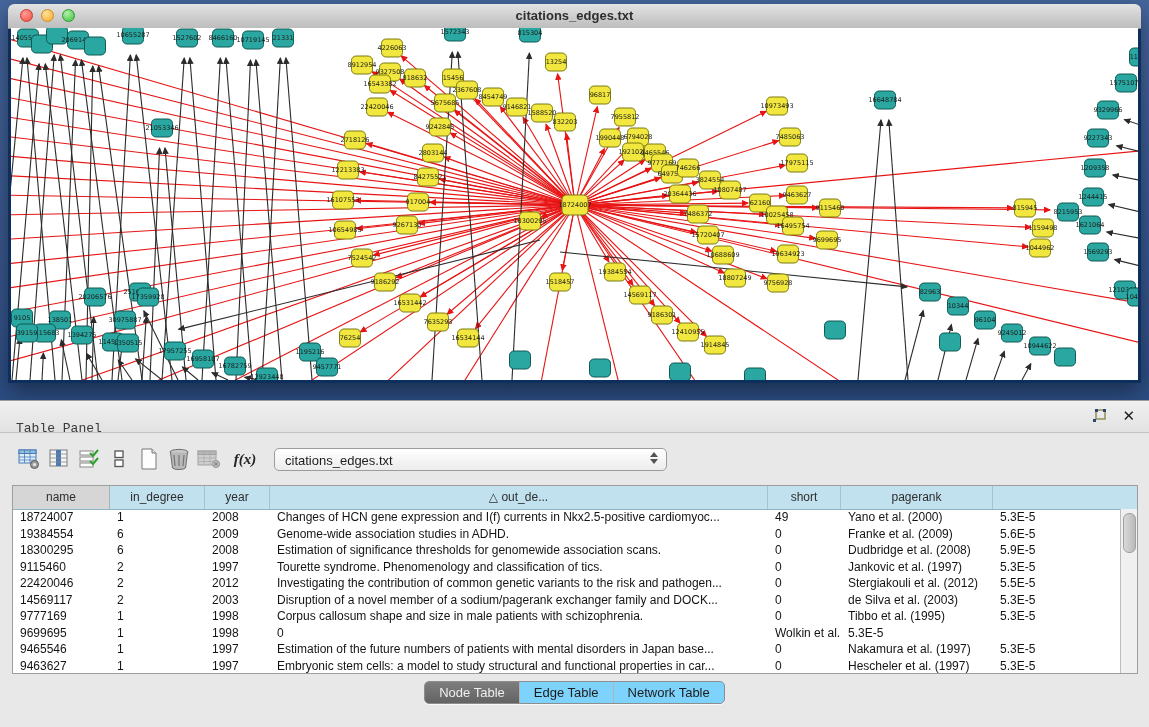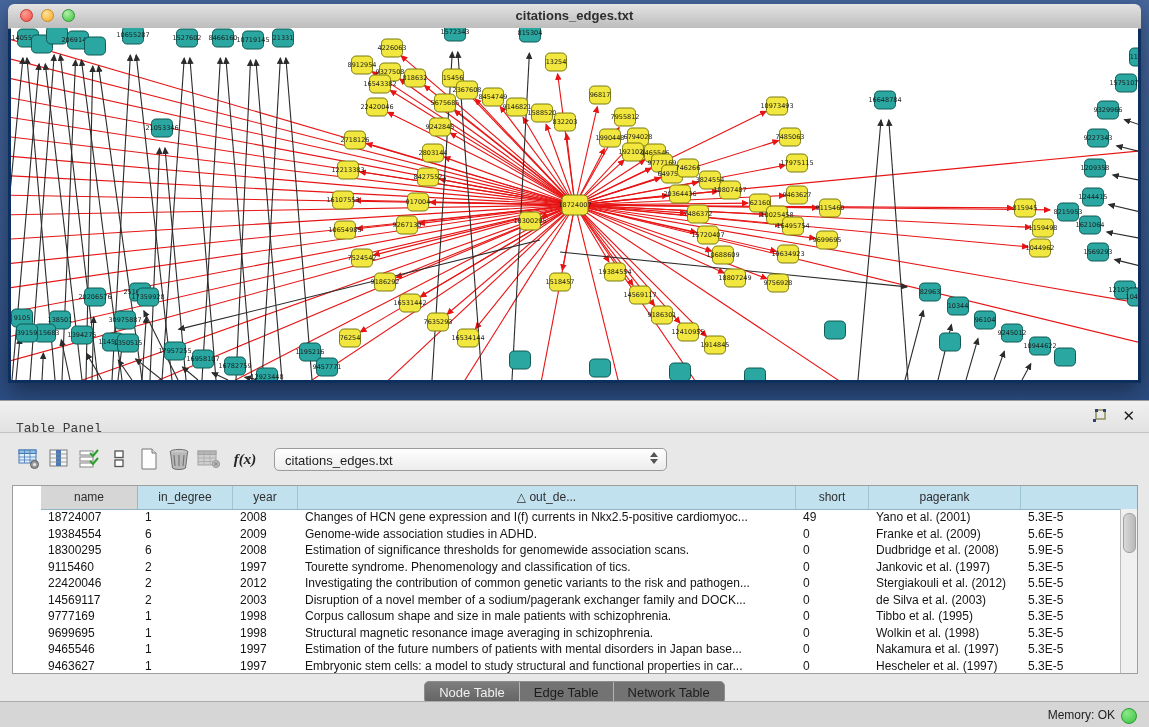--- a/index.html
+++ b/index.html
@@ -43,35 +43,35 @@
   .combo{margin-left:14px;width:393px;height:23px;border:1px solid #9c9c9c;border-radius:5px;
     background:linear-gradient(180deg,#ffffff,#ececec);position:relative;
     font-size:13px;color:#1d1d1d;line-height:23px;padding-left:10px;box-sizing:border-box;}
   .combo-arrows{position:absolute;right:8px;top:3px;display:flex;flex-direction:column;gap:2px;}
   .combo-arrows i{display:block;width:0;height:0;border-left:4px solid transparent;border-right:4px solid transparent;}
   .combo-arrows .up{border-bottom:5px solid #555;}
   .combo-arrows .dn{border-top:5px solid #555;}
   
   .tbl{position:absolute;left:12px;top:84px;width:1126px;height:189px;background:#fff;
     border:1px solid #9e9e9e;box-sizing:border-box;overflow:hidden;}
-  .thead,.trow{display:grid;grid-template-columns:97px 95px 65px 498px 73px 152px 128px;margin-left:28px;}
+  .thead,.trow{display:grid;grid-template-columns:97px 95px 65px 498px 73px 152px 128px;}
   .thead{height:23px;line-height:23px;font-size:12px;color:#2e2e2e;text-align:center;
     background:#c2e1ef;border-bottom:1px solid #8fb5c6;}
   .th{border-right:1px solid #9fc4d4;overflow:hidden;white-space:nowrap;}
   .th.gray{background:#d6d6d6;border-right:1px solid #b0b0b0;}
   .tbody{position:absolute;left:0;top:23px;right:16px;bottom:0;overflow:hidden;}
   .trow{height:16.5px;line-height:16.5px;font-size:12px;color:#141414;}
   .td{padding-left:7px;overflow:hidden;white-space:nowrap;}
   .vscroll{position:absolute;right:0;top:23px;width:16px;bottom:0;background:#f0f0f0;border-left:1px solid #bcbcbc;}
   .vthumb{position:absolute;left:2px;top:4px;width:11px;height:38px;border-radius:6px;
     background:linear-gradient(90deg,#d9d9d9,#b9b9b9);border:1px solid #a0a0a0;}
   
   .tabs{position:absolute;left:0;right:0;top:280px;display:flex;justify-content:center;}
   .seg{display:flex;border:1px solid #8d8d8d;border-radius:5px;overflow:hidden;
-    background:#737373;box-shadow:0 1px 0 rgba(255,255,255,.7);}
+    background:#7dd3fc;box-shadow:0 1px 0 rgba(255,255,255,.7);}
   .seg .tab{padding:0 14px;height:21px;line-height:21px;font-size:13px;color:#1c1c1c;border-right:1px solid #b3b3b3;}
   .seg .tab:last-child{border-right:none;}
   .seg .tab.active{background:linear-gradient(180deg,#7d7d7d,#636363);color:#efefef;}
   
   .statusbar{position:absolute;left:0;right:0;bottom:0;height:26px;background:#d6d6d6;
     border-top:1px solid #ababab;}
   .mem{position:absolute;right:34px;top:0;height:26px;line-height:26px;font-size:12px;color:#222;}
   .memdot{position:absolute;right:12px;top:6px;width:14px;height:14px;border-radius:50%;
     background:radial-gradient(circle at 35% 30%,#8ae98a,#3cc23c);border:1px solid #2f9b2f;}
 </style>
@@ -578,21 +578,21 @@
       <div class="th">short</div>
       <div class="th">pagerank</div>
     </div>
     <div class="tbody" id="tbody">
         <div class="trow">
           <div class="td">18724007</div>
           <div class="td">1</div>
           <div class="td">2008</div>
           <div class="td">Changes of HCN gene expression and I(f) currents in Nkx2.5-positive cardiomyoc...</div>
           <div class="td">49</div>
-          <div class="td">Yano et al. (2001)</div>
+          <div class="td">Yano et al. (2000)</div>
           <div class="td">5.3E-5</div>
         </div>
         <div class="trow">
           <div class="td">19384554</div>
           <div class="td">6</div>
           <div class="td">2009</div>
           <div class="td">Genome-wide association studies in ADHD.</div>
           <div class="td">0</div>
           <div class="td">Franke et al. (2009)</div>
           <div class="td">5.6E-5</div>
@@ -639,21 +639,20 @@
           <div class="td">1998</div>
           <div class="td">Corpus callosum shape and size in male patients with schizophrenia.</div>
           <div class="td">0</div>
           <div class="td">Tibbo et al. (1995)</div>
           <div class="td">5.3E-5</div>
         </div>
         <div class="trow">
           <div class="td">9699695</div>
           <div class="td">1</div>
           <div class="td">1998</div>
-          <div class="td">Structural magnetic resonance image averaging in schizophrenia.</div>
           <div class="td">0</div>
           <div class="td">Wolkin et al. (1998)</div>
           <div class="td">5.3E-5</div>
         </div>
         <div class="trow">
           <div class="td">9465546</div>
           <div class="td">1</div>
           <div class="td">1997</div>
           <div class="td">Estimation of the future numbers of patients with mental disorders in Japan base...</div>
           <div class="td">0</div>
@@ -676,17 +675,13 @@
   </div>
 
   <div class="tabs">
     <div class="seg">
       <div class="tab active">Node Table</div>
       <div class="tab">Edge Table</div>
       <div class="tab">Network Table</div>
     </div>
   </div>
 
-  <div class="statusbar">
-    <span class="mem">Memory: OK</span>
-    <span class="memdot"></span>
-  </div>
 </div>
 
 </body></html>

